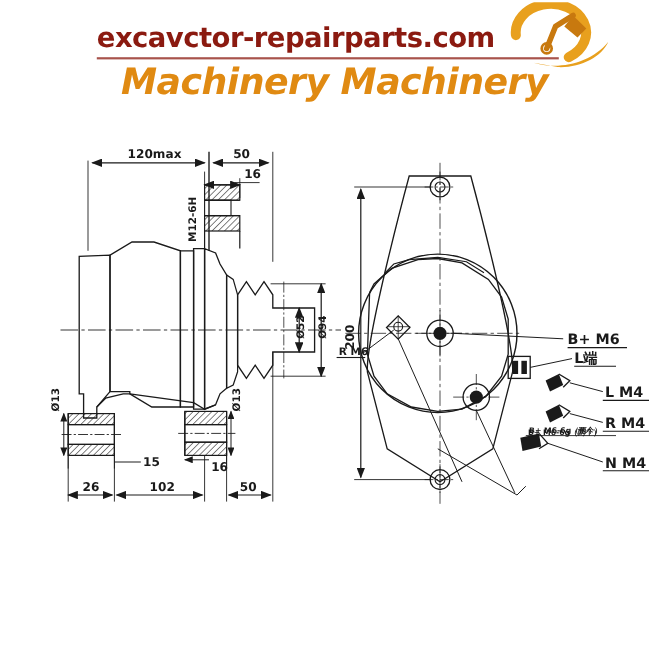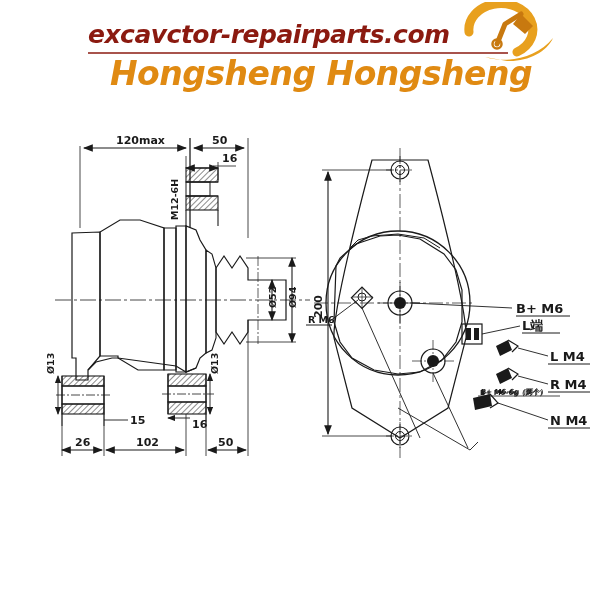--- a/index.html
+++ b/index.html
@@ -28,21 +28,20 @@
     left: 0;
     top: 0;
     width: 600px;
     height: 108px;
   }
   .brand-domain {
     position: absolute;
     left: 88px;
     top: 20px;
     font-family: "DejaVu Sans", sans-serif;
-    font-style: italic;
     font-weight: 700;
     font-size: 25px;
     letter-spacing: -0.5px;
     color: #8b1a10;
     white-space: nowrap;
   }
   .brand-rule {
     position: absolute;
     left: 88px;
     top: 52px;
@@ -112,21 +111,21 @@
 <body>
 
 <div id="page">
 
   <div class="brand">
 
     <div class="brand-domain">excavctor-repairparts.com</div>
 
     <div class="brand-rule"></div>
 
-    <div class="brand-company">Hongsheng Hongsheng</div>
+    <div class="brand-company">Machinery Machinery</div>
 
     <div class="brand-logo">
       <svg width="105" height="62" viewBox="0 0 105 62">
 
         <path d="M14 30 A32 26 0 1 1 62 50" fill="none" stroke="#e8a01e" stroke-width="9" stroke-linecap="round"></path>
         <path d="M30 55 C52 62 82 56 98 36 C92 50 72 60 52 59" fill="#e8a01e"></path>
 
         <path d="M42 42 L50 22 L66 12" fill="none" stroke="#c8790f" stroke-width="5" stroke-linecap="round" stroke-linejoin="round"></path>
         <path d="M66 12 L78 24 L70 32 L58 22 Z" fill="#c8790f"></path>
         <circle cx="42" cy="42" r="4.5" fill="none" stroke="#c8790f" stroke-width="2.5"></circle>

